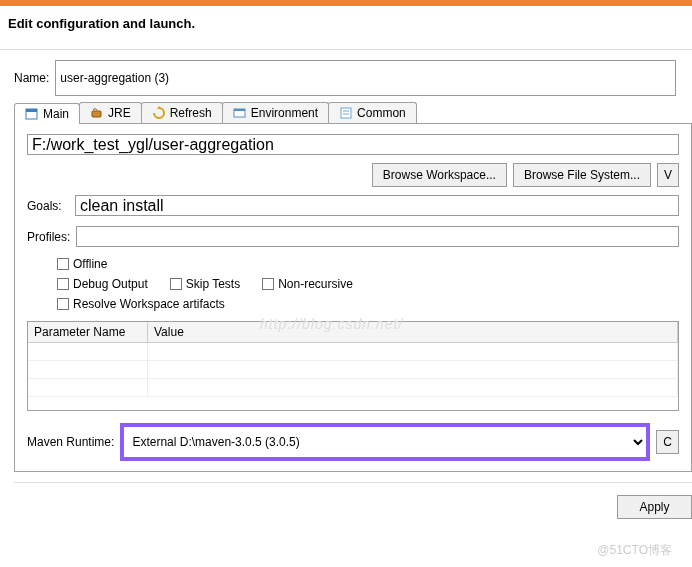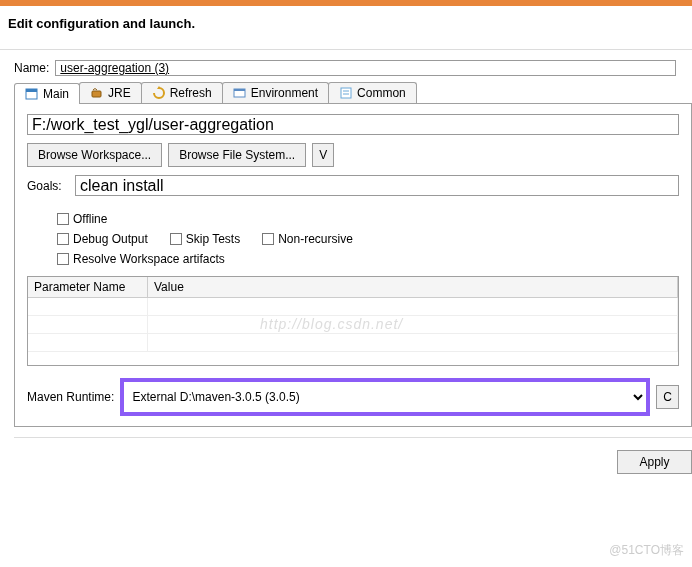--- a/index.html
+++ b/index.html
@@ -2,29 +2,29 @@
 <html><head>
 <meta charset="utf-8">
 <style>
 * { box-sizing: border-box; margin: 0; padding: 0; }
 body { font-family: "Segoe UI", Tahoma, sans-serif; font-size: 12px; background: #fff; color: #000; width: 692px; height: 567px; overflow: hidden; position: relative; }
 .titlebar { background: #fff; padding: 10px 8px 18px 8px; font-weight: bold; font-size: 13px; border-bottom: 1px solid #dcdcdc; }
 .orange-strip { height: 6px; background: #e8853a; }
 .content { padding: 10px 0 0 14px; }
 .name-row { display: flex; align-items: center; gap: 6px; margin-bottom: 6px; padding-right: 16px; }
 .name-row label { font-size: 12px; }
-.name-row input { flex: 1; border: 1px solid #999; padding: 2px 4px; height: 16px; font-size: 12px; text-decoration: underline; }
+.name-row input { flex: 1; border: 1px solid #999; padding: 2px 4px; height: 36px; font-size: 12px; }
 .tabs { display: flex; border-bottom: 1px solid #a0a0a0; }
 .tab { display: flex; align-items: center; gap: 4px; padding: 3px 10px; border: 1px solid #a0a0a0; border-bottom: none; background: #f4f4f4; margin-right: -1px; cursor: pointer; font-size: 12px; border-radius: 3px 3px 0 0; }
 .tab.active { background: #fff; position: relative; top: 1px; }
 .icon { width: 14px; height: 14px; display: inline-flex; align-items: center; justify-content: center; }
 .tab-panel { border: 1px solid #a0a0a0; border-top: none; padding: 10px 12px; background: #fff; }
 .field-label { margin-bottom: 4px; font-size: 12px; }
 .text-input { width: 100%; border: 1px solid #999; padding: 3px 4px; height: 21px; font-size: 16px; background: #fff; }
-.btn-row { display: flex; gap: 6px; margin: 8px 0; }
+.btn-row { display: flex; justify-content: flex-end; gap: 6px; margin: 8px 0; }
 .btn { border: 1px solid #999; background: #f0f0f0; padding: 4px 10px; font-size: 12px; cursor: pointer; min-width: 100px; }
 .btn.narrow { min-width: 20px; padding: 4px 6px; }
 .labeled-row { display: flex; align-items: center; gap: 6px; margin-bottom: 10px; }
 .labeled-row .lbl { min-width: 42px; font-size: 12px; }
 .labeled-row input.text-input { flex: 1; }
 .goals-circle { position: relative; }
 .goals-circle::after { content: ""; position: absolute; left: -30px; top: -4px; width: 128px; height: 26px; border: 1px solid #d02020; border-radius: 50%; pointer-events: none; }
 .checkbox-grid { padding: 6px 0 4px 30px; }
 .checkbox-row { display: flex; gap: 22px; margin-bottom: 6px; align-items: center; }
 .checkbox-row label { display: flex; align-items: center; gap: 4px; font-size: 12px; }
@@ -35,21 +35,21 @@
 .col1 { width: 120px; }
 .col2 { flex: 1; }
 .table-body .row { display: flex; border-bottom: 1px solid #eee; height: 18px; }
 .table-body .row .cell { padding: 2px 6px; border-right: 1px solid #eee; font-size: 12px; }
 .maven-row { display: flex; align-items: center; gap: 6px; margin-top: 12px; }
 .maven-row .lbl { font-size: 12px; }
 .maven-row select { flex: 1; border: 4px solid #8b5cf6; height: 38px; padding: 2px 4px; font-size: 12px; background: #fff; }
 .footer { padding: 12px 0 0 0; display: flex; justify-content: flex-end; gap: 8px; border-top: 1px solid #ddd; margin-top: 10px; }
 .footer .btn { min-width: 75px; }
 .watermark { position: absolute; top: 316px; left: 260px; color: #ddd; font-size: 14px; font-style: italic; pointer-events: none; letter-spacing: 1px; }
-.watermark2 { position: absolute; bottom: 8px; right: 8px; color: #ccc; font-size: 12px; pointer-events: none; text-align: right; }
+.watermark2 { position: absolute; bottom: 8px; right: 20px; color: #ccc; font-size: 12px; pointer-events: none; text-align: right; }
 </style>
 </head>
 <body>
 
 <div class="orange-strip"></div>
 <div class="titlebar">Edit configuration and launch.</div>
 
 <div class="content">
 
   <div class="name-row">
@@ -114,20 +114,24 @@
       <button class="btn narrow">V</button>
     </div>
 
     <div class="labeled-row">
       <span class="lbl">Goals:</span>
       <div style="flex:1;position:relative;">
         <input class="text-input goals-circle" value="clean install" style="">
       </div>
     </div>
 
+    <div class="labeled-row" style="margin-bottom:4px;">
+      <span class="lbl">Profiles:</span>
+      <input class="text-input" value="" style="">
+    </div>
 
     <div class="checkbox-grid">
       <div class="checkbox-row">
         <label>
             <span class="fake-check"></span>
             <span>Offline</span>
           </label>
       </div>
       <div class="checkbox-row">
         <label>

